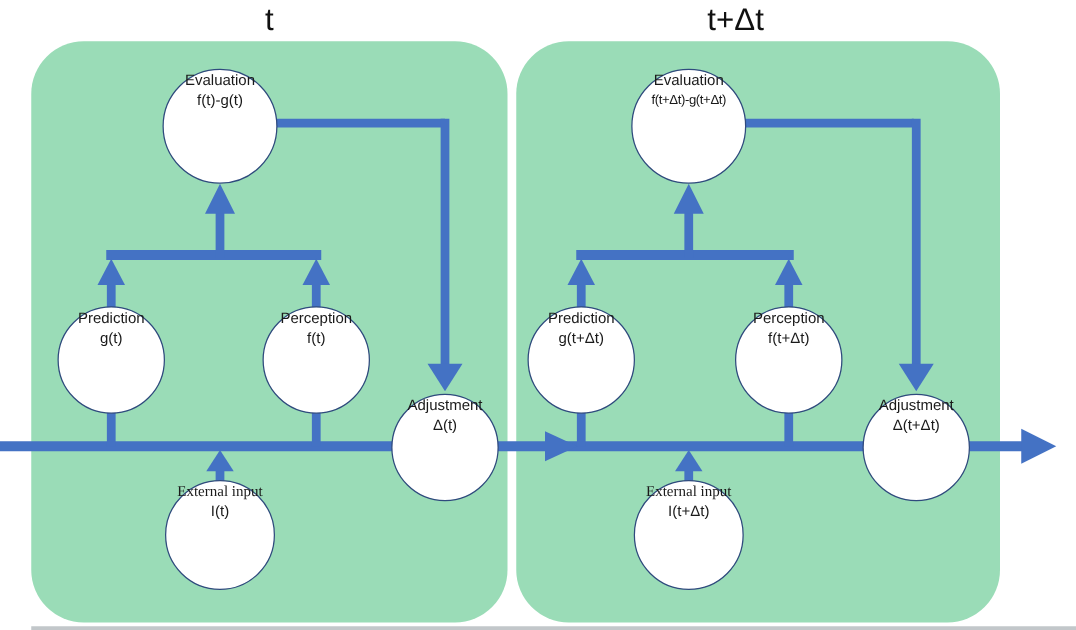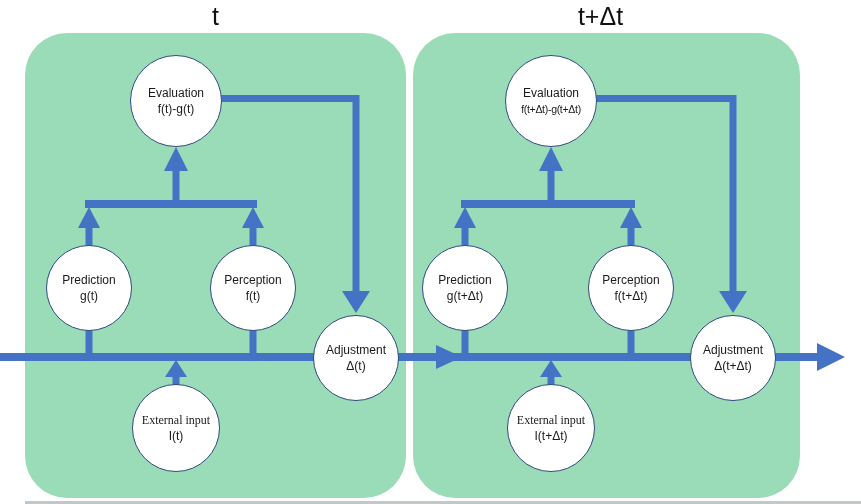--- a/index.html
+++ b/index.html
@@ -19,28 +19,28 @@
     position:absolute;top:33px;height:465px;border-radius:42px;
     background:var(--block-fill);
   }
   #block-t{left:25px;width:381px;}
   #block-t-dt{left:413px;width:387px;}
   .block-title{
     position:absolute;top:1px;height:30px;line-height:30px;text-align:center;
     font-size:25px;color:#111;
   }
   #title-t{left:25px;width:381px;}
-  #title-t-dt{left:407px;width:387px;}
+  #title-t-dt{left:395px;width:387px;}
   #connectors{position:absolute;left:0;top:0;z-index:2;}
   #connectors .blue{fill:var(--arrow-blue);}
   .circle{
     position:absolute;z-index:3;border-radius:50%;
     background:var(--circle-fill);border:1.5px solid var(--circle-border);
     box-sizing:border-box;display:flex;flex-direction:column;align-items:center;
-    justify-content:center;text-align:center;font-size:12px;line-height:16px;
+    text-align:center;font-size:12px;line-height:16px;
   }
   .circle .l2{white-space:nowrap;}
   #eval-1{left:130px;top:55px;width:92px;height:92px;}
   #pred-1{left:46px;top:245px;width:86px;height:86px;}
   #perc-1{left:210px;top:245px;width:86px;height:86px;}
   #adj-1{left:313px;top:315px;width:86px;height:86px;}
   #ext-1{left:132px;top:384px;width:88px;height:88px;}
   #eval-2{left:505px;top:55px;width:92px;height:92px;}
   #pred-2{left:422px;top:245px;width:86px;height:86px;}
   #perc-2{left:588px;top:245px;width:86px;height:86px;}

